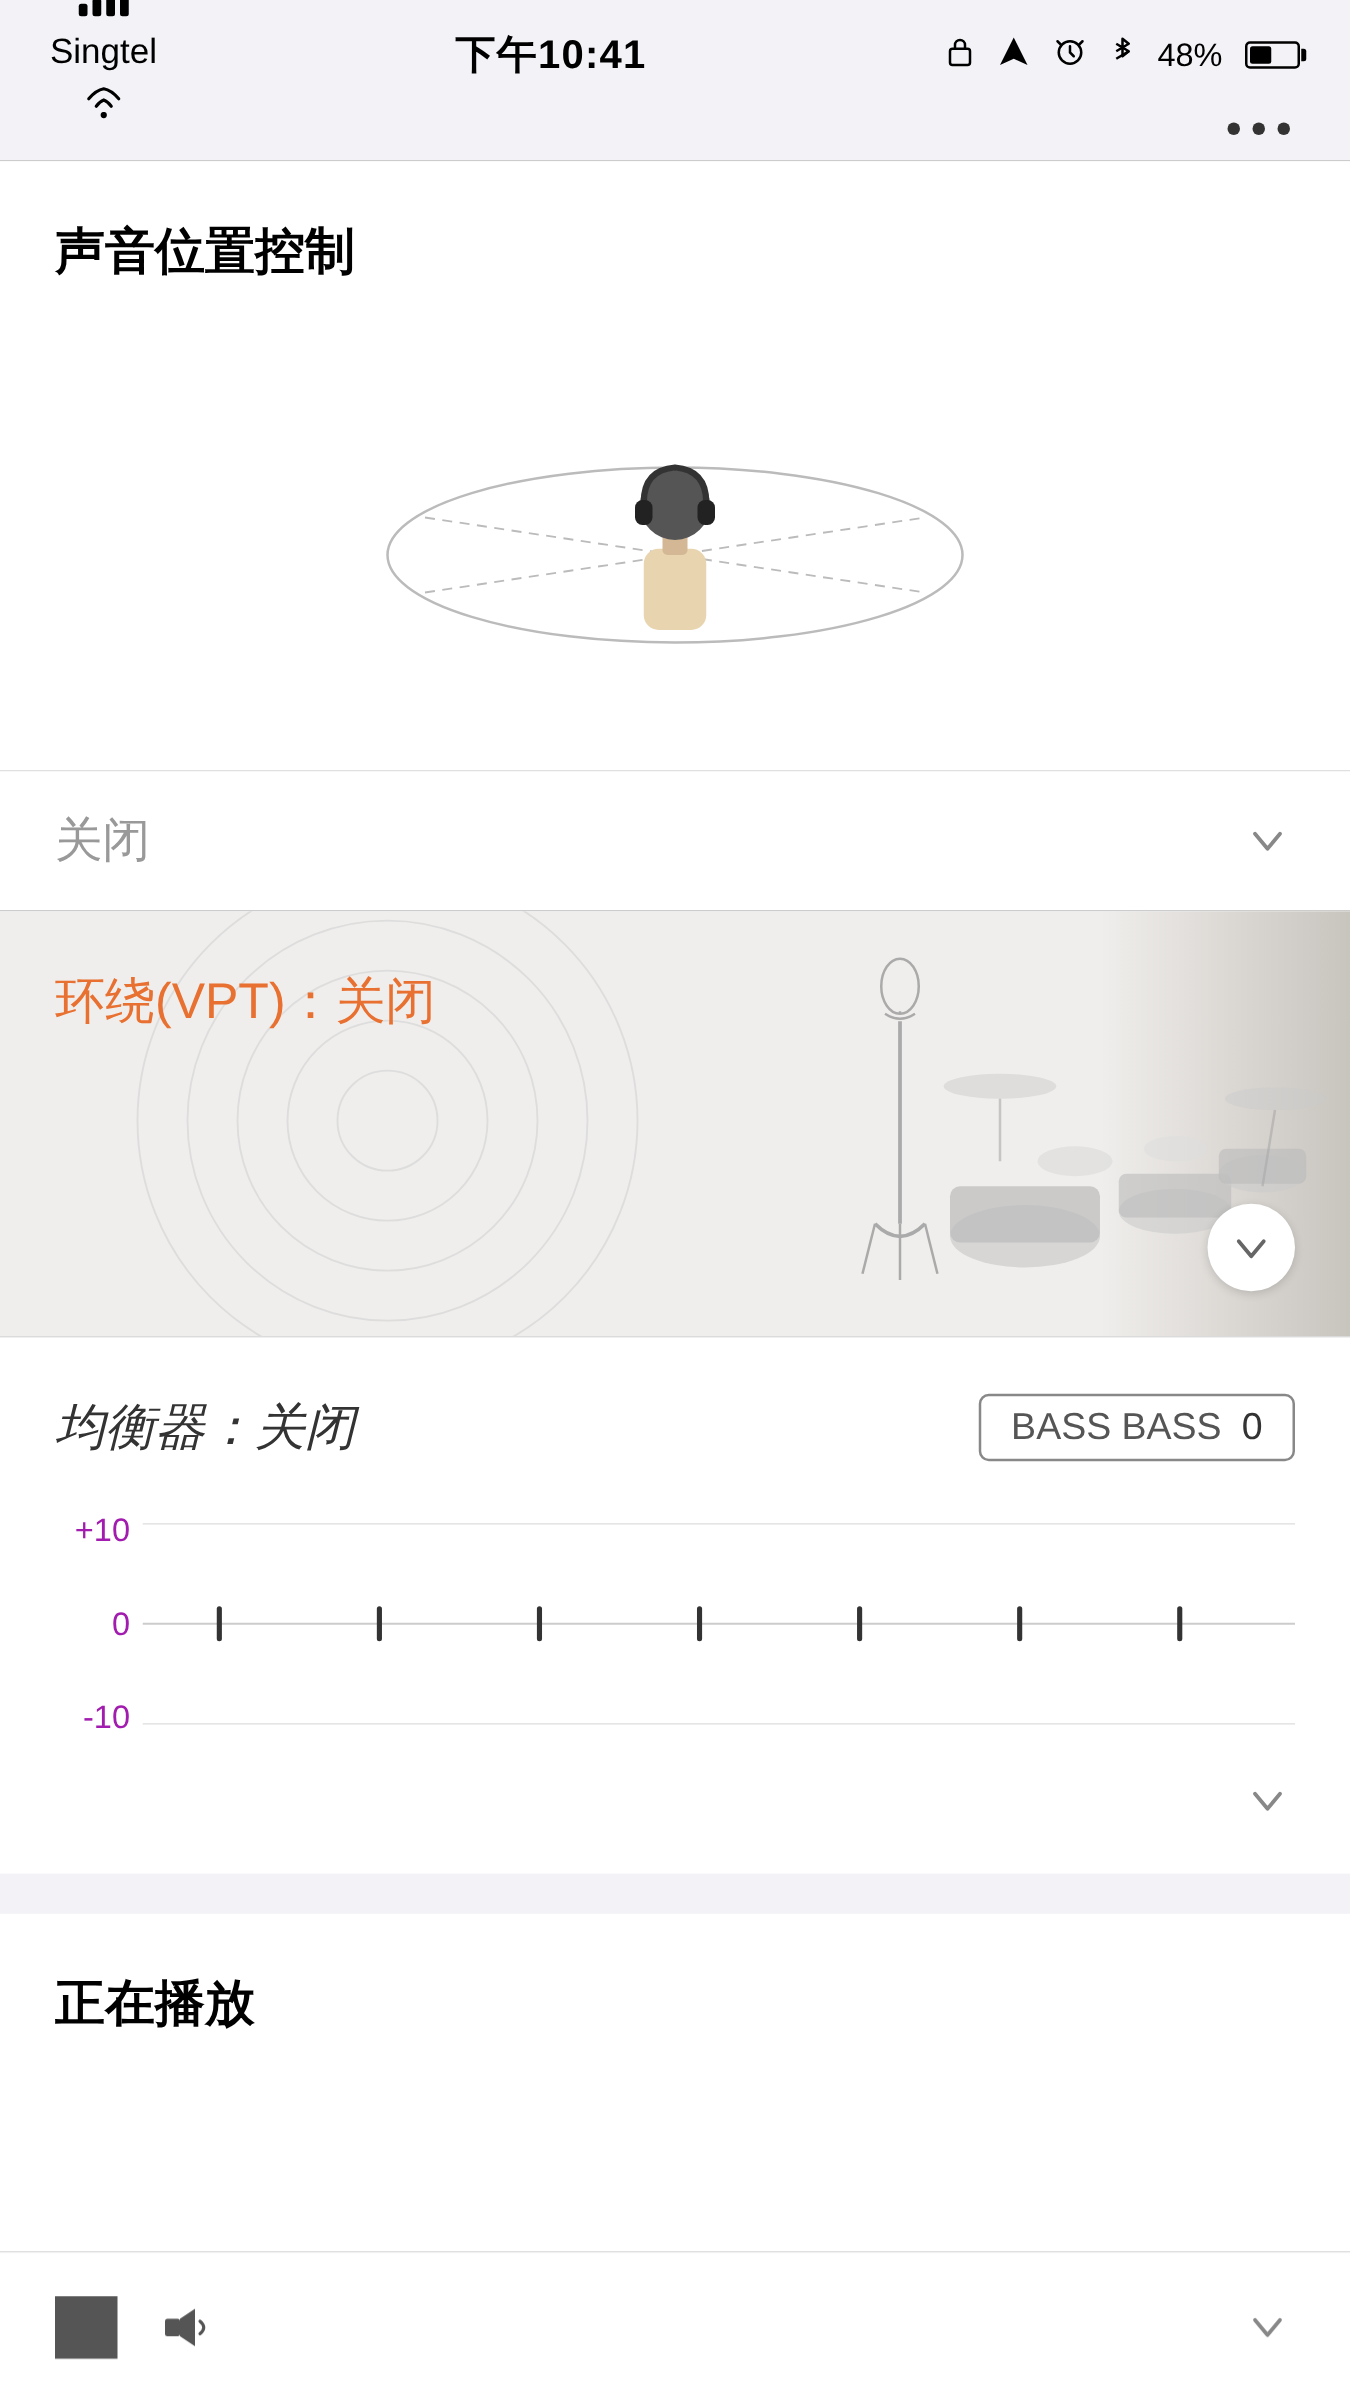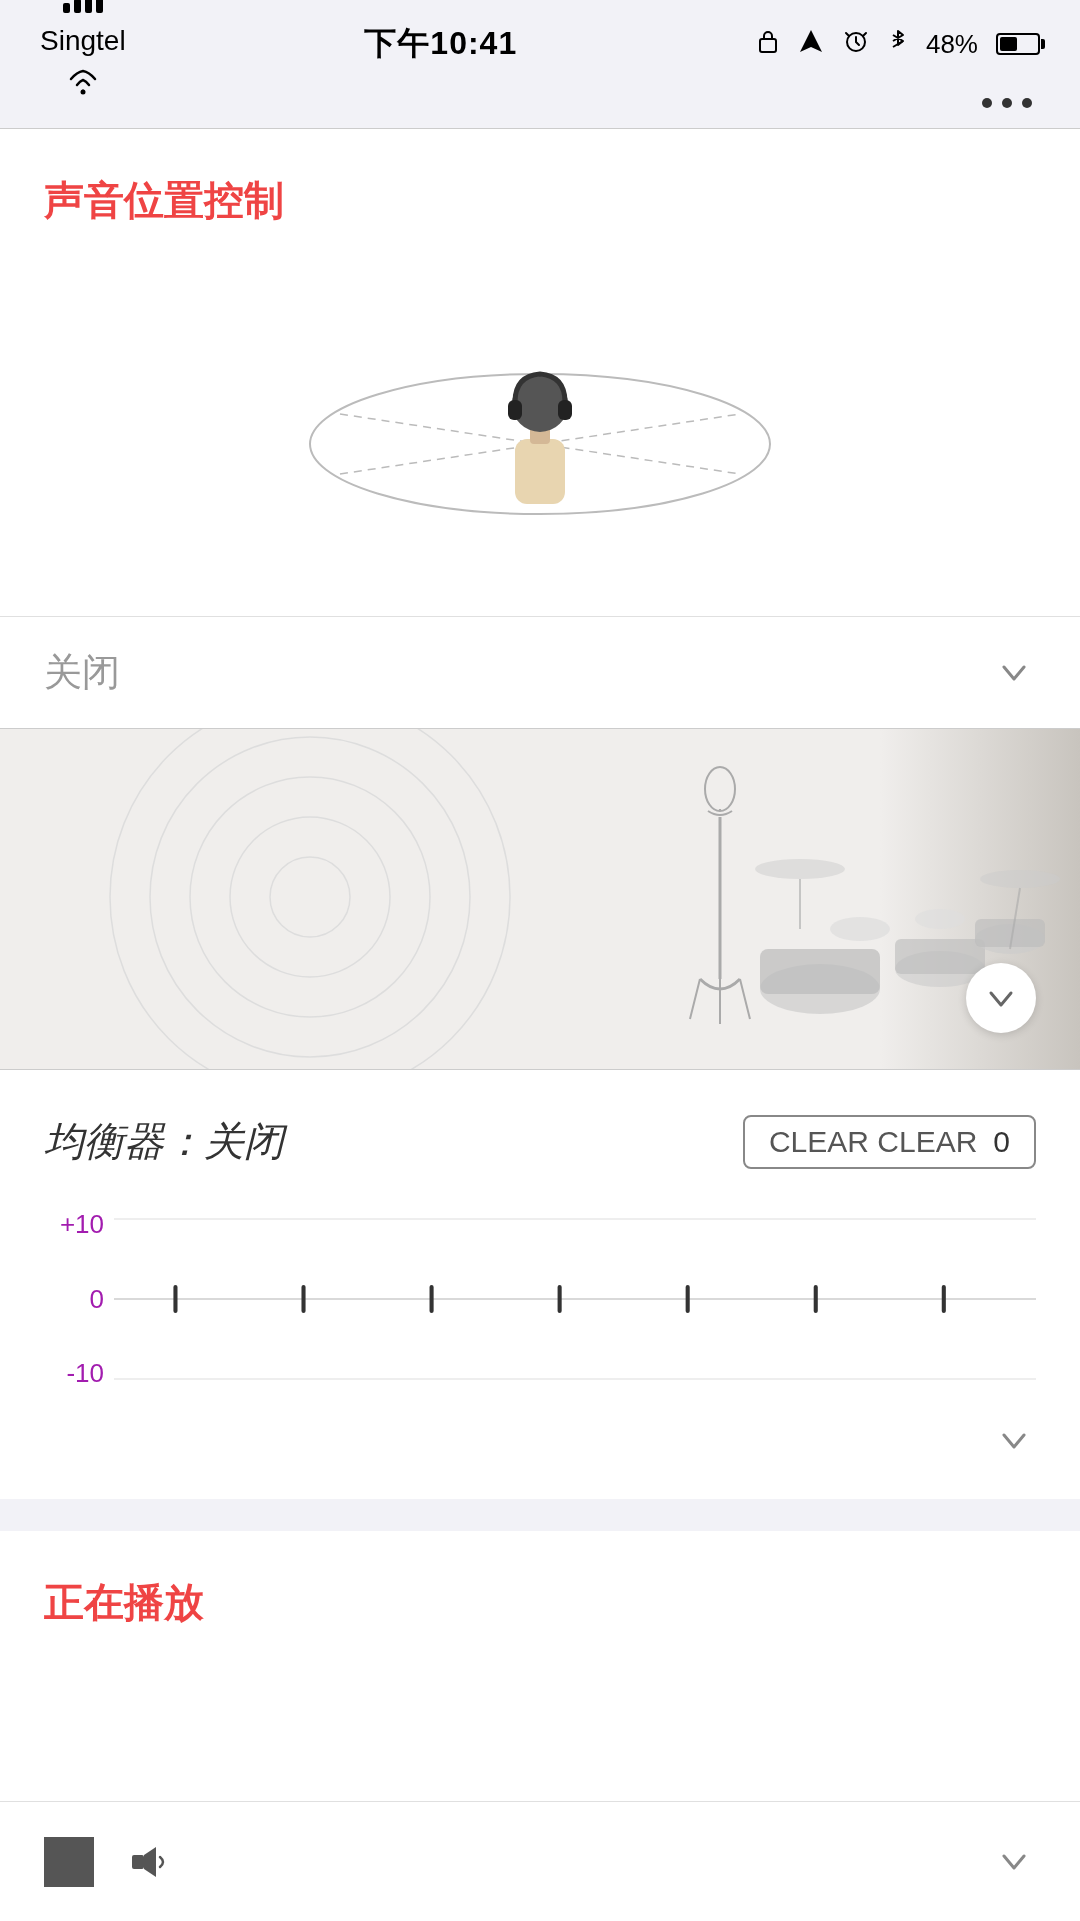--- a/index.html
+++ b/index.html
@@ -55,21 +55,21 @@
       font-size: 38px; letter-spacing: 6px; color: #333; cursor: pointer;
       display: flex; gap: 10px; align-items: center;
     }
     .menu-dots span { width: 10px; height: 10px; background: #333; border-radius: 50%; display: inline-block; }
 
     
     .divider { height: 1px; background: #ccc; width: 100%; }
 
     
     .section { background: #fff; padding: 44px 44px 36px; }
-    .section-title { font-size: 40px; font-weight: 600; color: #ef4444; margin-bottom: 36px; }
+    .section-title { font-size: 40px; font-weight: 600; color: #000000; margin-bottom: 36px; }
 
     
     .vpt-illustration {
       display: flex; justify-content: center; align-items: center;
       height: 280px; margin-bottom: 36px;
       position: relative;
     }
 
     
     .dropdown-row {
@@ -256,20 +256,23 @@
   <div class="chevron-down">
     <svg viewBox="0 0 32 32" fill="none">
       <path d="M6 10l10 12 10-12" stroke="#888" stroke-width="3" stroke-linecap="round" stroke-linejoin="round"></path>
     </svg>
   </div>
 </div>
 
 <div class="divider"></div>
 
 <div class="vpt-section">
+  <div class="vpt-title">
+    <span>环绕(VPT)：</span><span>关闭</span>
+  </div>
 
   <div style="position:absolute; left:60px; top:50%; transform:translateY(-50%); z-index:1;">
     <svg width="500" height="440" viewBox="0 0 500 440">
       <circle cx="250" cy="220" r="200" fill="none" stroke="#ddd" stroke-width="1.5"></circle>
       <circle cx="250" cy="220" r="160" fill="none" stroke="#ddd" stroke-width="1.5"></circle>
       <circle cx="250" cy="220" r="120" fill="none" stroke="#ddd" stroke-width="1.5"></circle>
       <circle cx="250" cy="220" r="80" fill="none" stroke="#ddd" stroke-width="1.5"></circle>
       <circle cx="250" cy="220" r="40" fill="none" stroke="#ddd" stroke-width="1.5"></circle>
     </svg>
   </div>
@@ -316,21 +319,21 @@
 </div>
 
 <div class="divider"></div>
 
 <div class="eq-section">
   <div class="eq-header">
     <div class="eq-title">
       <span>均衡器：</span><span>关闭</span>
     </div>
     <div class="clear-bass-badge">
-      <span>CLEAR CLEAR</span>
+      <span>BASS BASS</span>
       <span class="clear-bass-value">0</span>
     </div>
   </div>
 
   <div class="eq-graph">
 
     <div class="eq-y-labels">
       <span class="eq-y-label">+10</span>
       <span class="eq-y-label">0</span>
       <span class="eq-y-label">-10</span>

